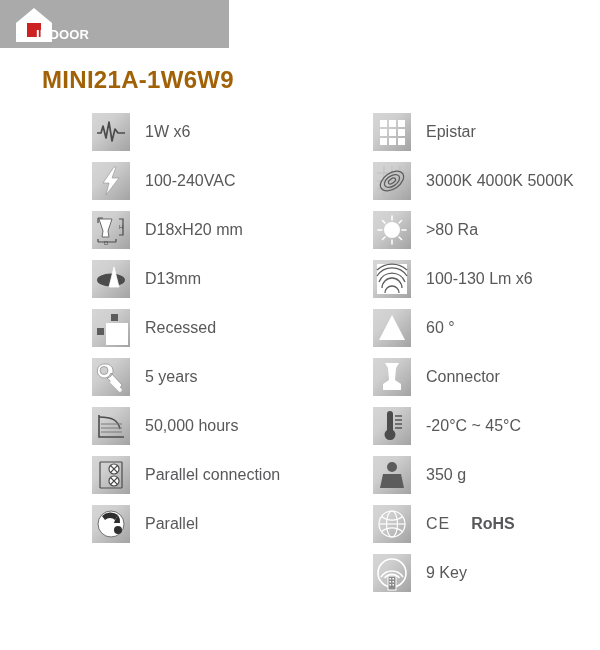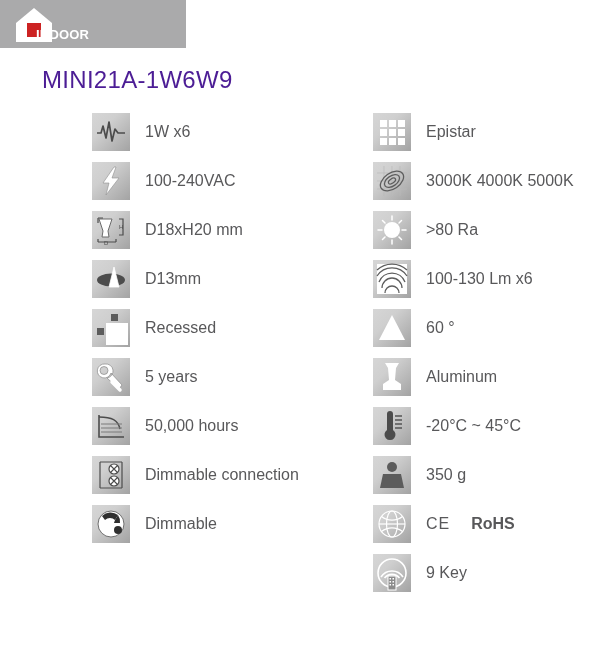--- a/index.html
+++ b/index.html
@@ -13,21 +13,21 @@
     position: relative;
     font-family: "Liberation Sans", sans-serif;
     overflow: hidden;
   }
 
   
   #header-bar {
     position: absolute;
     left: 0;
     top: 0;
-    width: 186px;
+    width: 229px;
     height: 48px;
     background: #aaaaab;
   }
   #header-logo {
     position: absolute;
     left: 14px;
     top: 6px;
     width: 40px;
     height: 38px;
   }
@@ -40,22 +40,22 @@
     letter-spacing: 0.2px;
     color: #ffffff;
   }
 
   
   #product-title {
     position: absolute;
     left: 42px;
     top: 66px;
     font-size: 24px;
-    font-weight: normal;
-    color: #4c1d95;
+    font-weight: bold;
+    color: #a16207;
     letter-spacing: 0.3px;
     white-space: nowrap;
   }
 
   
   #spec-grid {
     position: absolute;
     left: 0;
     top: 107px;
     width: 600px;
@@ -206,33 +206,33 @@
     <div class="spec-row">
       <div class="spec-icon">
         <svg viewBox="0 0 38 38">
           <path d="M8,6 L30,6 M8,32 L30,32 M8,6 L8,32 M30,6 L30,32" fill="none" stroke="#4c4c4c" stroke-width="1.2"></path>
           <circle cx="22" cy="13" r="5" fill="#ffffff" stroke="#4c4c4c" stroke-width="1.2"></circle>
           <path d="M18.5,9.5 L25.5,16.5 M25.5,9.5 L18.5,16.5" stroke="#4c4c4c" stroke-width="1.1"></path>
           <circle cx="22" cy="25" r="5" fill="#ffffff" stroke="#4c4c4c" stroke-width="1.2"></circle>
           <path d="M18.5,21.5 L25.5,28.5 M25.5,21.5 L18.5,28.5" stroke="#4c4c4c" stroke-width="1.1"></path>
         </svg>
       </div>
-      <div class="spec-text">Dimmable connection</div>
+      <div class="spec-text">Parallel connection</div>
     </div>
 
     <div class="spec-row">
       <div class="spec-icon">
         <svg viewBox="0 0 38 38">
           <circle cx="19" cy="19" r="13" fill="#ffffff" stroke="#6f6f6f" stroke-width="1"></circle>
           <path d="M10,11 A12,12 0 0,1 26,10 L23,15 A7,7 0 0,0 13,15 Z" fill="#2f2f2f"></path>
           <path d="M23,15 L26,10 A12,12 0 0,1 28,18 L22,18 Z" fill="#2f2f2f"></path>
           <circle cx="26" cy="25" r="4" fill="#2f2f2f"></circle>
         </svg>
       </div>
-      <div class="spec-text">Dimmable</div>
+      <div class="spec-text">Parallel</div>
     </div>
 
   </div>
 
   <div class="spec-col" id="spec-col-right">
 
     <div class="spec-row">
       <div class="spec-icon">
         <svg viewBox="0 0 38 38">
           <g fill="#ffffff">
@@ -315,21 +315,21 @@
       </div>
       <div class="spec-text">60 °</div>
     </div>
 
     <div class="spec-row">
       <div class="spec-icon">
         <svg viewBox="0 0 38 38">
           <path d="M12,5 L26,5 L23,10 L22,22 L28,26 L28,32 L10,32 L10,26 L16,22 L15,10 Z" fill="#ffffff"></path>
         </svg>
       </div>
-      <div class="spec-text">Aluminum</div>
+      <div class="spec-text">Connector</div>
     </div>
 
     <div class="spec-row">
       <div class="spec-icon">
         <svg viewBox="0 0 38 38">
           <path d="M14,7 A3,3 0 0,1 20,7 L20,23 A5.5,5.5 0 1,1 14,23 Z" fill="#4c4c4c"></path>
           <g stroke="#4c4c4c" stroke-width="1.4">
             <line x1="22" y1="9" x2="29" y2="9"></line>
             <line x1="22" y1="13" x2="29" y2="13"></line>
             <line x1="22" y1="17" x2="29" y2="17"></line>

